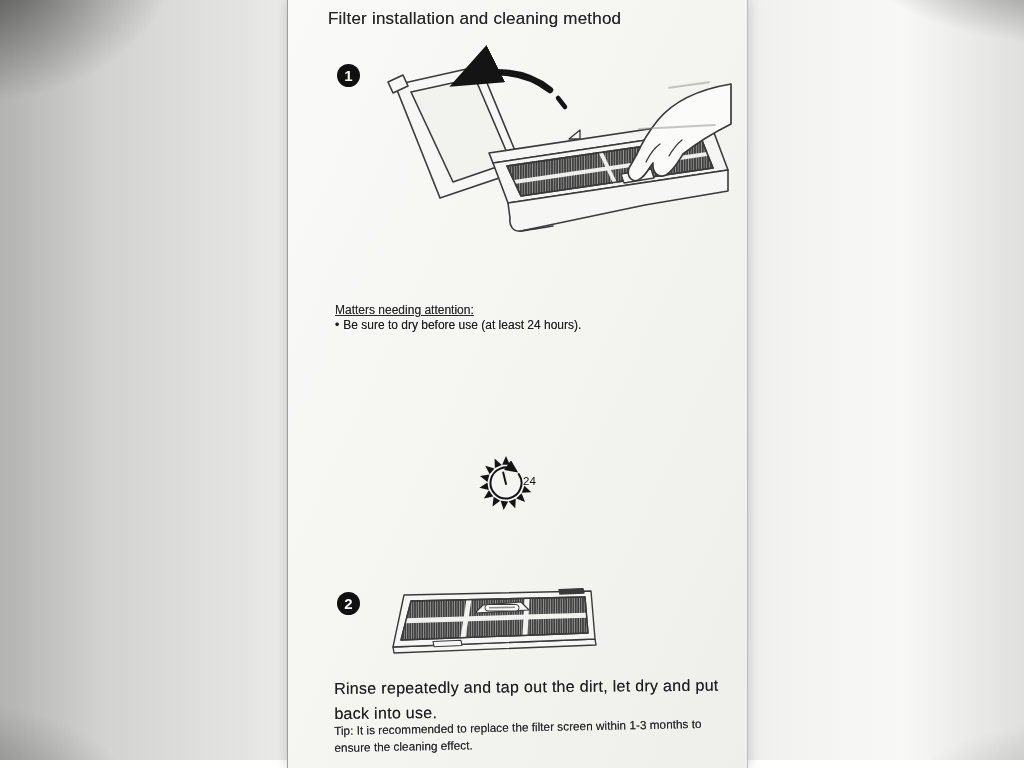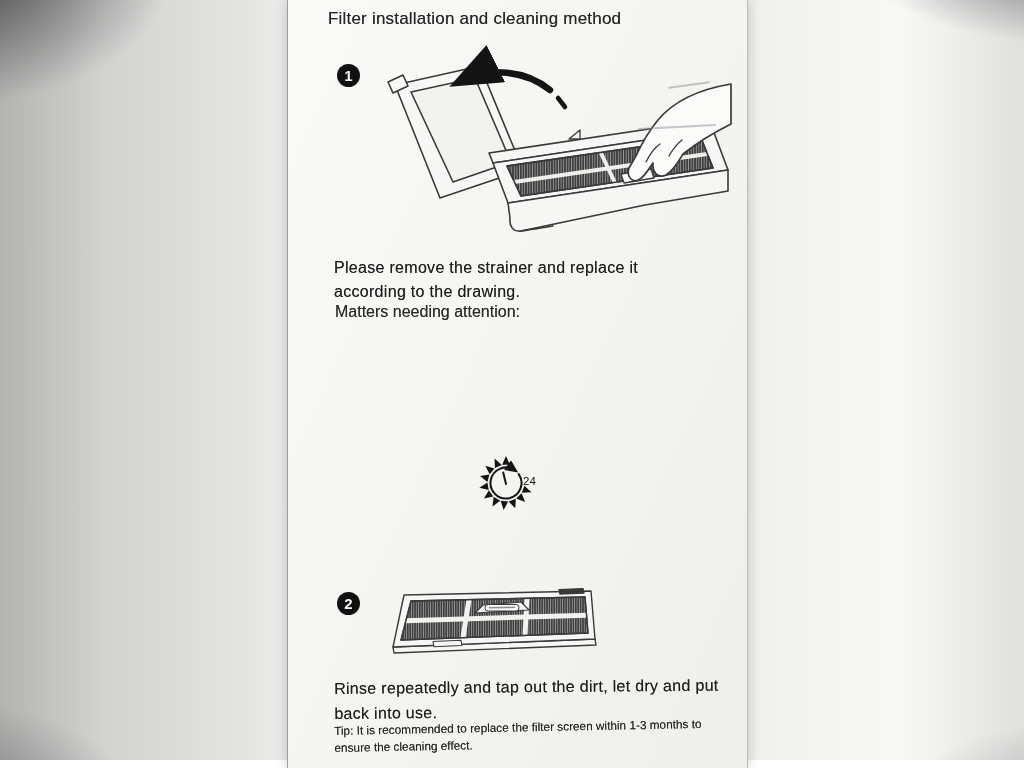--- a/index.html
+++ b/index.html
@@ -18,21 +18,21 @@
   .page *{position:absolute;}
   .ink{color:#1d1d1d;text-shadow:0 0 .4px rgba(0,0,0,.55);}
   .title{left:40px;top:9px;font-size:17px;letter-spacing:.2px;color:#252525;white-space:nowrap;}
   .badge{width:23px;height:23px;background:#101010;border-radius:50%;
     color:#f6f6f4;font-size:15px;font-weight:700;line-height:23px;text-align:center;}
   .badge1{left:49px;top:64px;}
   .badge2{left:49px;top:592px;}
   .illus1{left:95px;top:58px;width:348px;height:182px;}
   .illus2{left:103px;top:582px;width:222px;height:74px;}
   .instr1{left:46px;top:256px;width:345px;font-size:16px;line-height:23.5px;letter-spacing:.3px;}
-  .notes-heading{left:47px;top:303px;font-size:16px;color:#2a2a2a;white-space:nowrap;}
+  .notes-heading{left:47px;top:303px;font-size:12px;color:#2a2a2a;white-space:nowrap;text-decoration:underline;}
   .notes{left:47px;top:318px;width:395px;font-size:12px;line-height:15.2px;color:#262626;}
   .note{position:static;display:block;}
   .note .marker{position:static;margin-right:4px;}
   .note .txt{position:static;}
   .dry-icon{left:188px;top:450px;width:78px;height:66px;}
   .instr2{left:46px;top:676px;width:392px;font-size:16px;line-height:25px;letter-spacing:.3px;
     transform:rotate(-.5deg);transform-origin:left top;}
   .tip{left:46px;top:723px;width:395px;font-size:11.8px;line-height:16.5px;color:#262626;
     transform:rotate(-1.1deg);transform-origin:left top;}
   .scratch{height:1.5px;background:#8f8f8f;opacity:.5;border-radius:1px;}
@@ -88,25 +88,25 @@
           <path d="M286,98 C290,91 294,86 299,82" stroke-width="1.3"></path>
         </g>
 
         <g>
           <path d="M167,32 C142,12 106,9 78,23" stroke="#141414" stroke-width="6.5" marker-end="url(#ah1)"></path>
           <path d="M175,40 L182,49" stroke="#141414" stroke-width="4.5"></path>
         </g>
       </g>
     </svg>
 
-    <div class="instr1 ink">Please remove the strainer and replace it according to the drawing.</div>
 
     <div class="notes-heading ink">Matters needing attention:</div>
 
     <div class="notes">
+      <div class="note ink"><span class="marker">•</span><span class="txt">Be sure to dry before use (at least 24 hours).</span></div>
     </div>
 
     <svg class="dry-icon" viewBox="0 0 78 66">
       <defs>
         <marker id="ah2" markerWidth="8" markerHeight="8" refX="4.5" refY="3" orient="auto">
           <path d="M0,0 L6.5,3 L0,6 Z" fill="#141414"></path>
         </marker>
       </defs>
       <g fill="#141414">
         <g transform="translate(30,33)">

